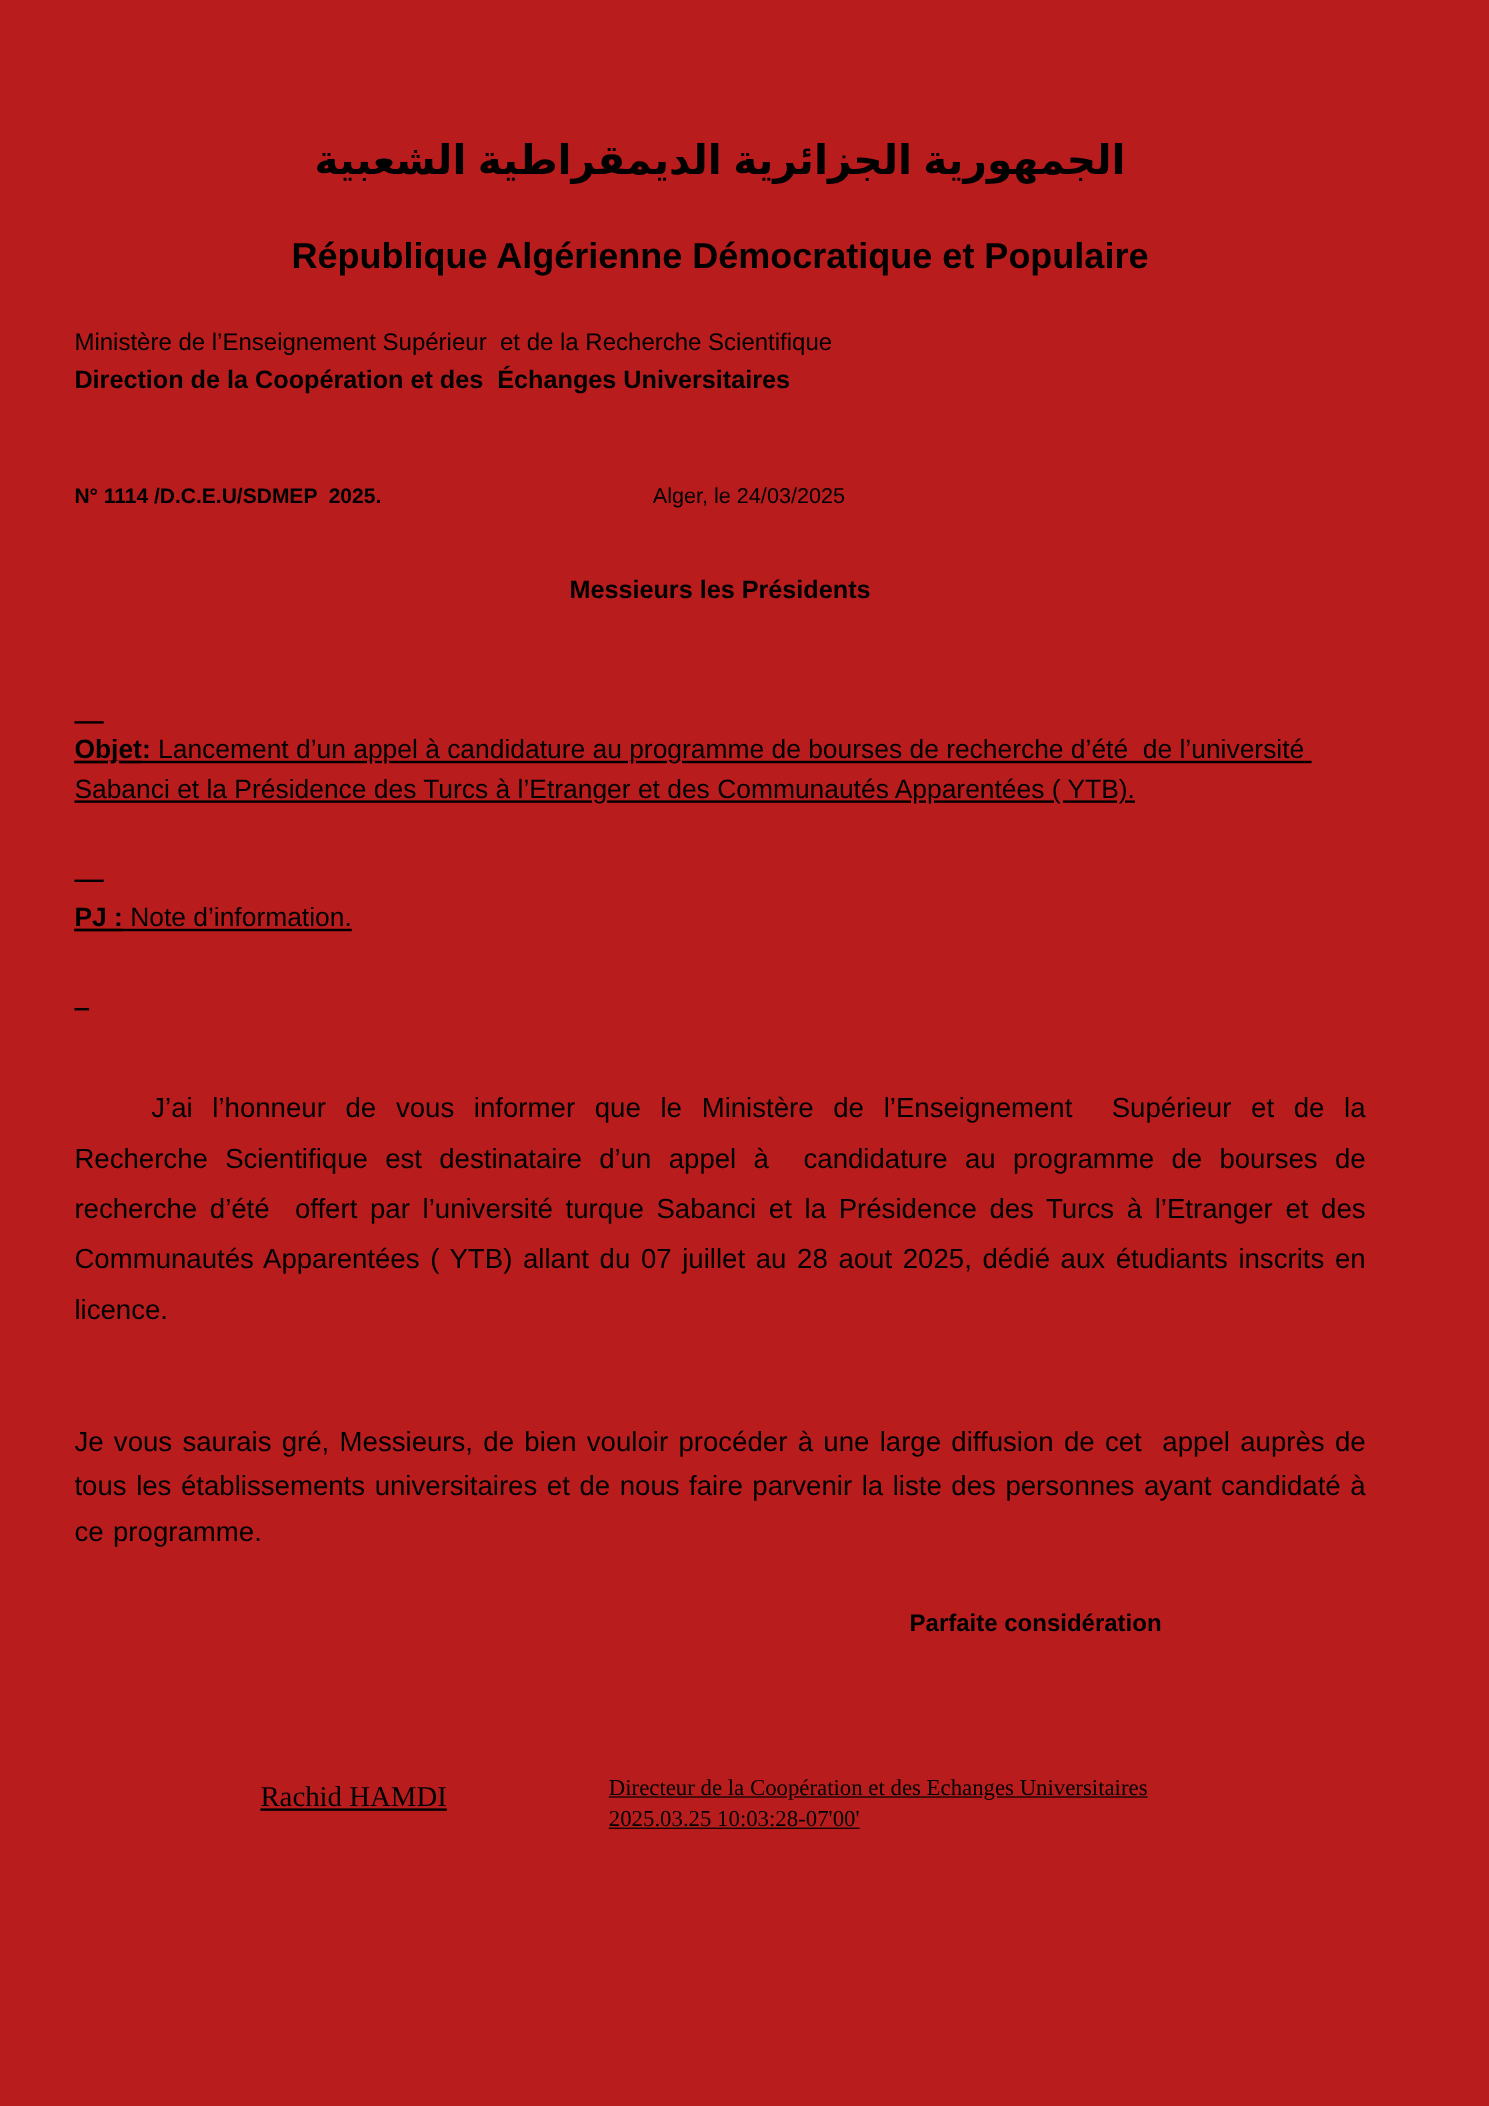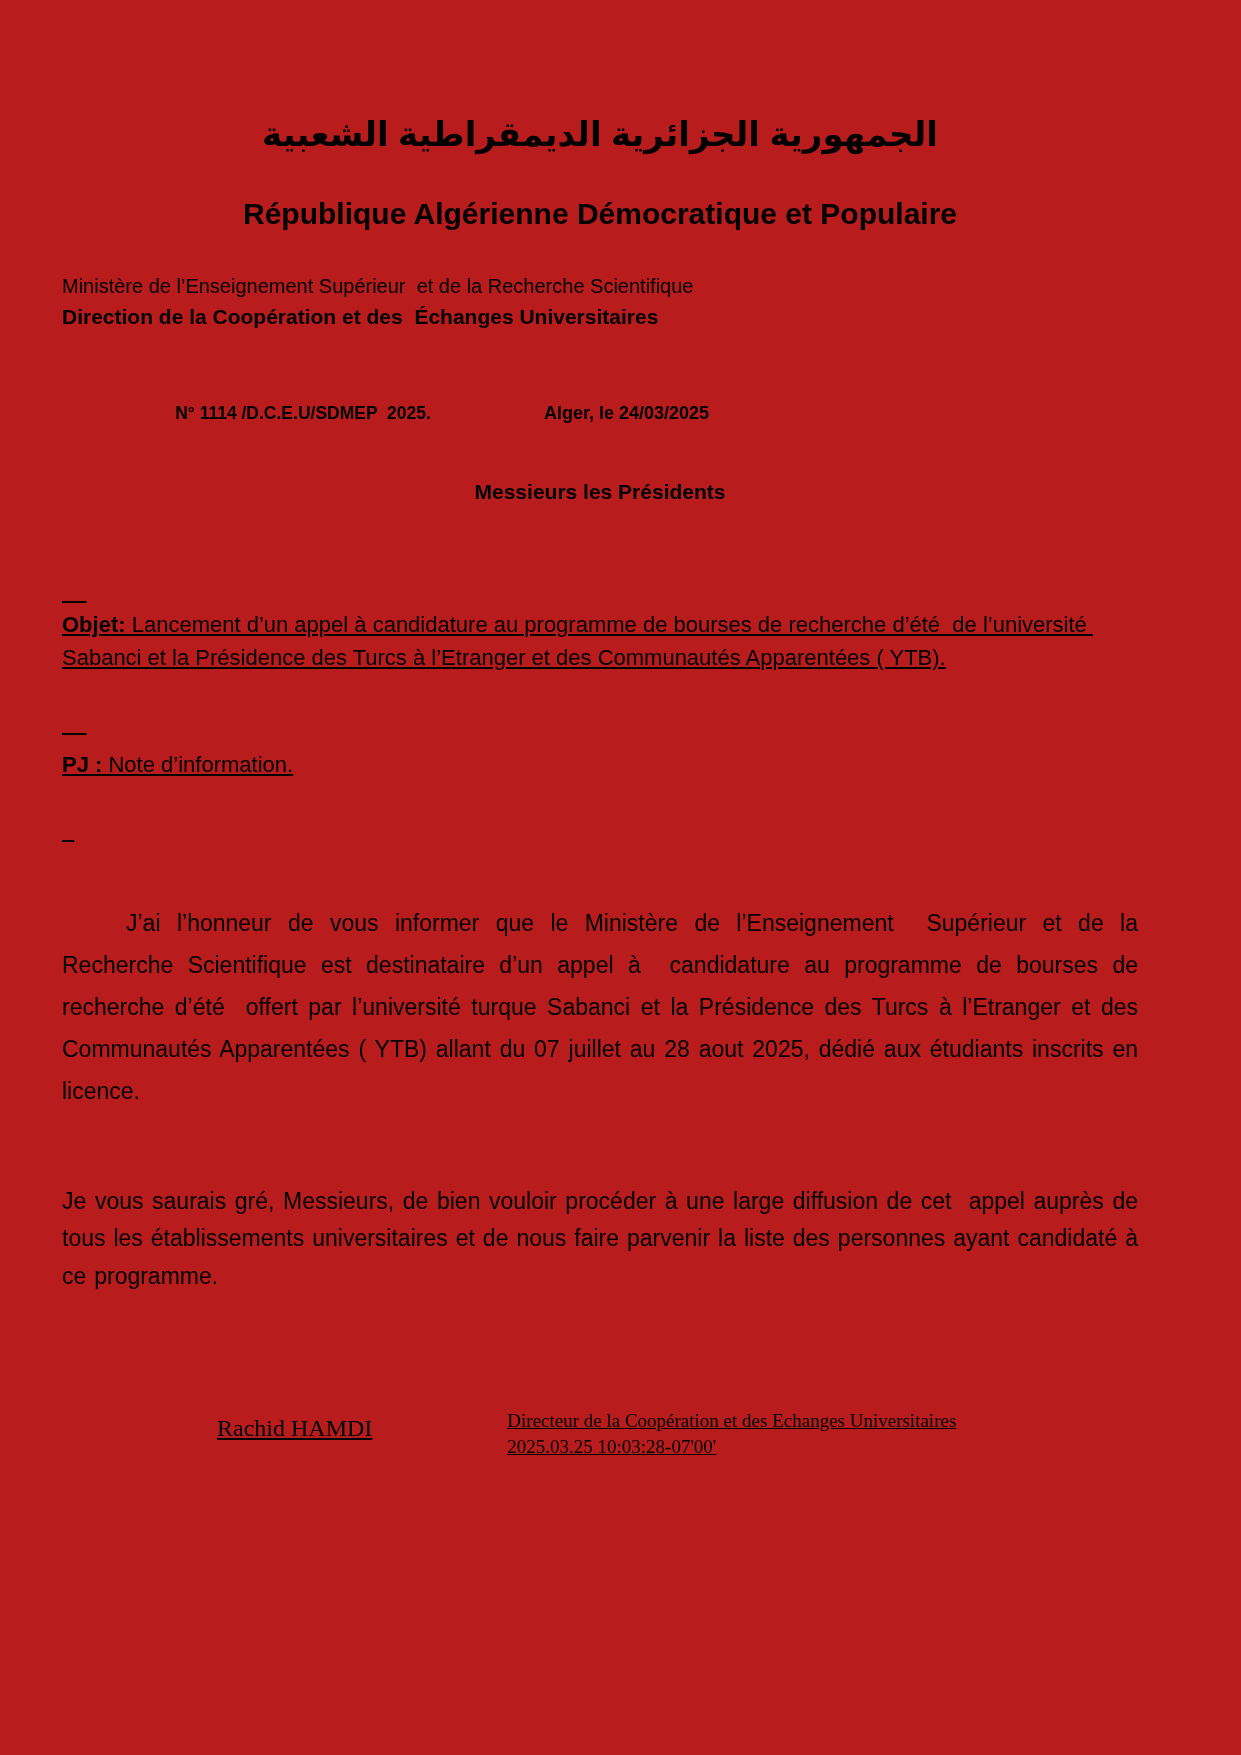--- a/index.html
+++ b/index.html
@@ -40,28 +40,27 @@
     font-weight: 700;
     line-height: 1.3;
     margin-top: 4px;
     white-space: pre-wrap;
   }
   .ref-row {
     display: flex;
     margin-top: 72px;
     font-size: 17.5px;
     line-height: 1.3;
-    text-align: center;
   }
   .ref-number {
     font-weight: 700;
     flex: 0 0 482px;
     white-space: pre-wrap;
   }
-  .place-date { font-weight: 700; font-size: 18px; }
+  .place-date { font-weight: 400; font-size: 18px; }
   .recipient {
     margin-top: 50px;
     text-align: center;
     font-size: 21px;
     font-weight: 700;
     line-height: 1.55;
   }
   .objet-block {
     margin-top: 34px;
     font-size: 22px;
@@ -150,20 +149,21 @@
   <div class="objet-block">
     <p><span class="objet-label">Objet</span><span class="objet-colon">: </span><span>Lancement d’un appel à candidature au programme de bourses de recherche d’été  de l’université Sabanci et la Présidence des Turcs à l’Etranger et des Communautés Apparentées ( YTB).</span></p>
     <p class="pj-line"><span class="pj-label">PJ :</span><span> Note d’information.</span></p>
   </div>
 
   <p class="body-para para1">J’ai l’honneur de vous informer que le Ministère de l’Enseignement  Supérieur et de la Recherche Scientifique est destinataire d’un appel à  candidature au programme de bourses de recherche d’été  offert par l’université turque Sabanci et la Présidence des Turcs à l’Etranger et des Communautés Apparentées ( YTB) allant du 07 juillet au 28 aout 2025, dédié aux étudiants inscrits en licence.</p>
 
 
   <p class="body-para para3">Je vous saurais gré, Messieurs, de bien vouloir procéder à une large diffusion de cet  appel auprès de tous les établissements universitaires et de nous faire parvenir la liste des personnes ayant candidaté à ce programme.</p>
 
+  <p class="closing">Parfaite considération</p>
 
   <div class="signature-row">
     <div class="signature-name">Rachid HAMDI</div>
     <div class="signature-block">
       <div>Directeur de la Coopération et des Echanges Universitaires</div>
       <div>2025.03.25 10:03:28-07'00'</div>
     </div>
   </div>
 
 </div>

